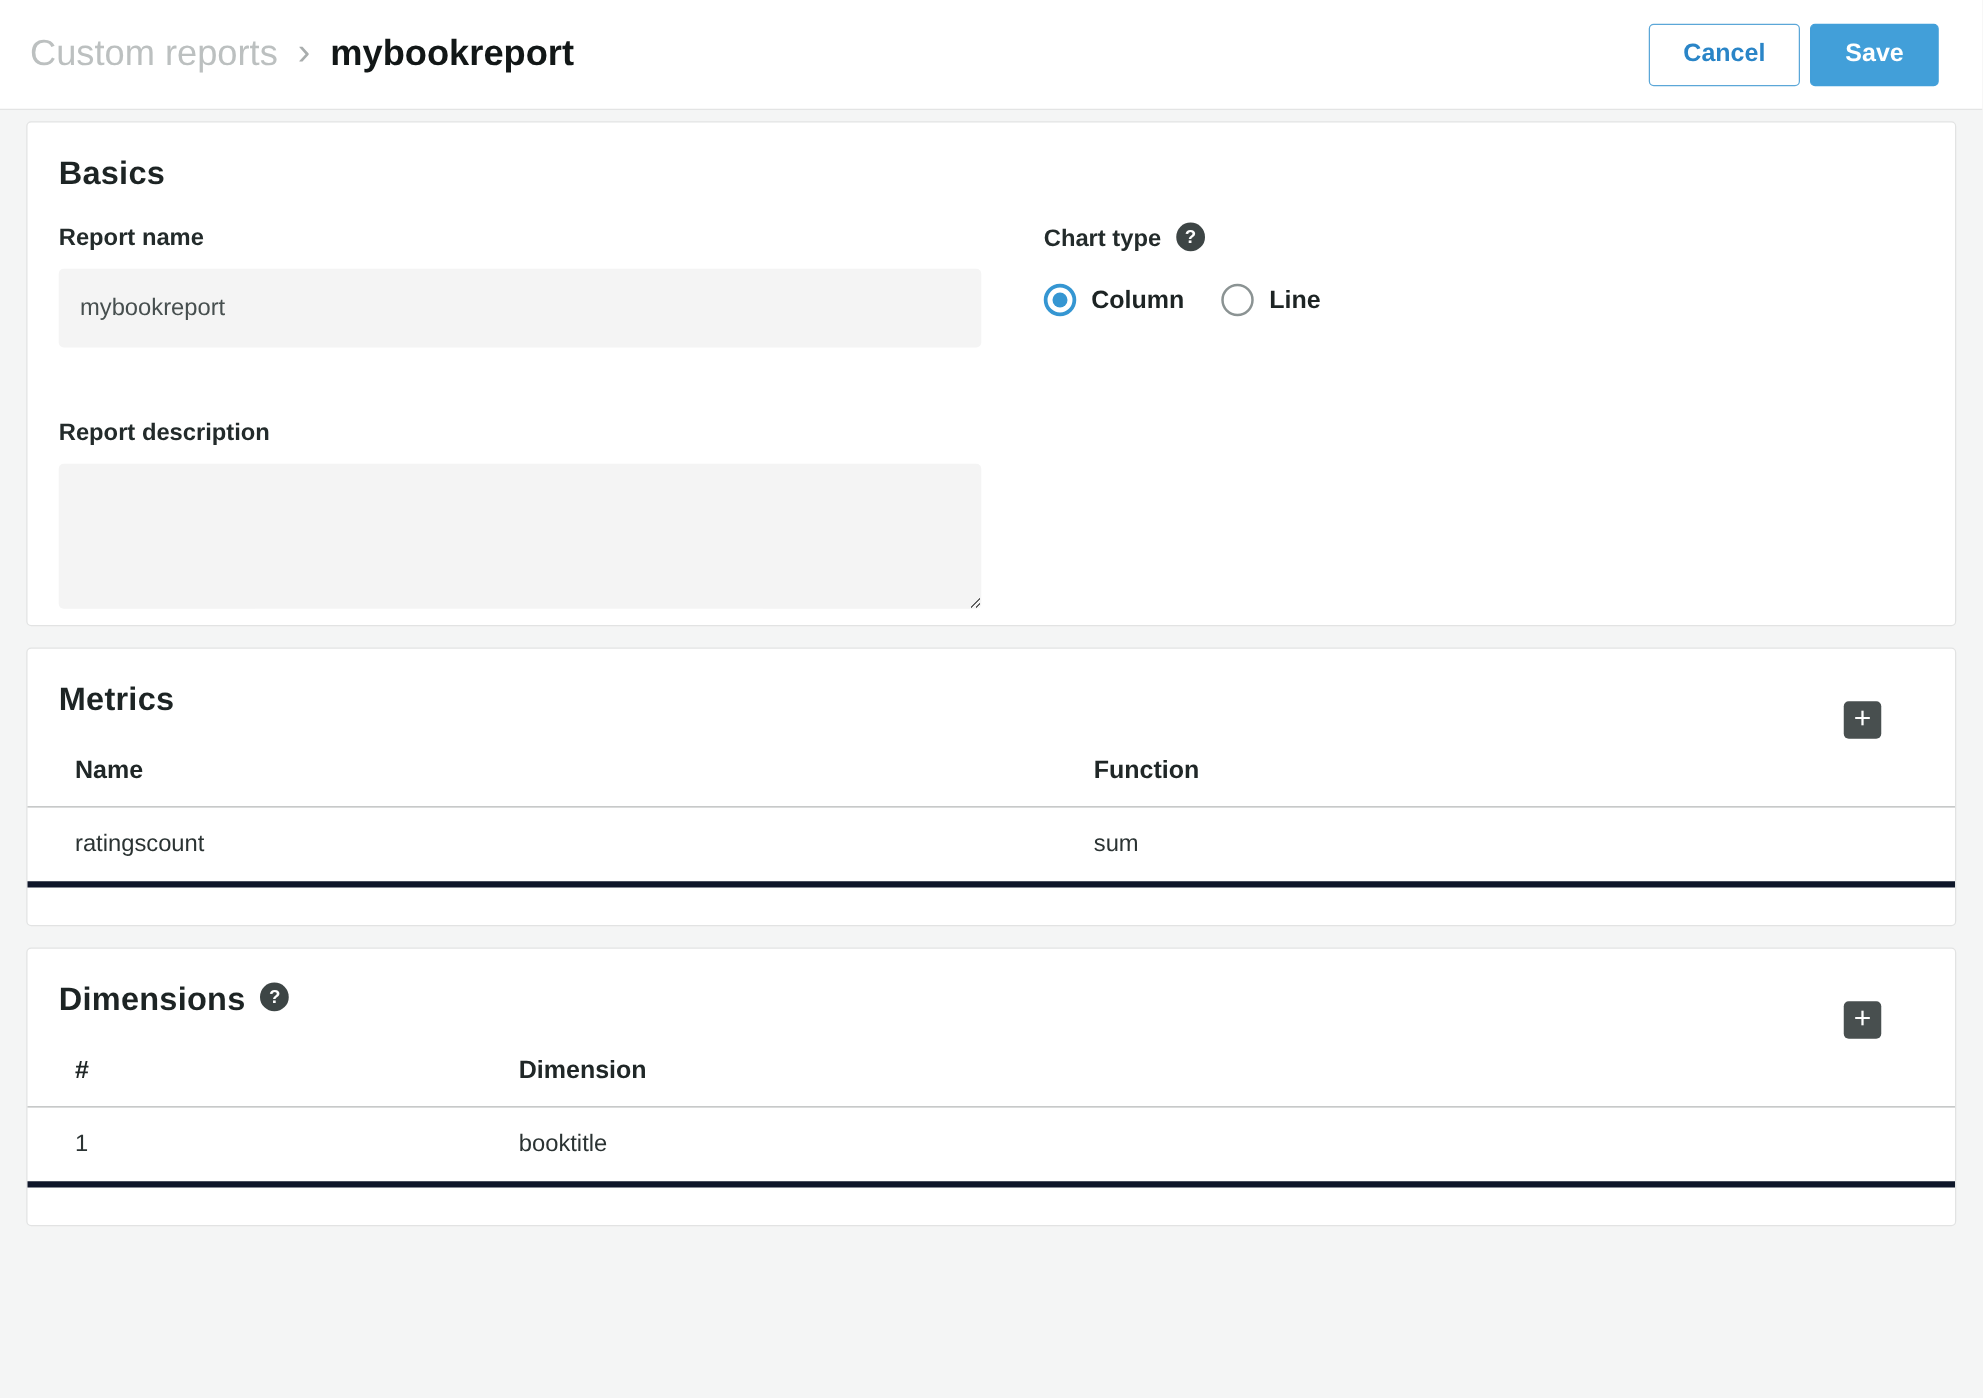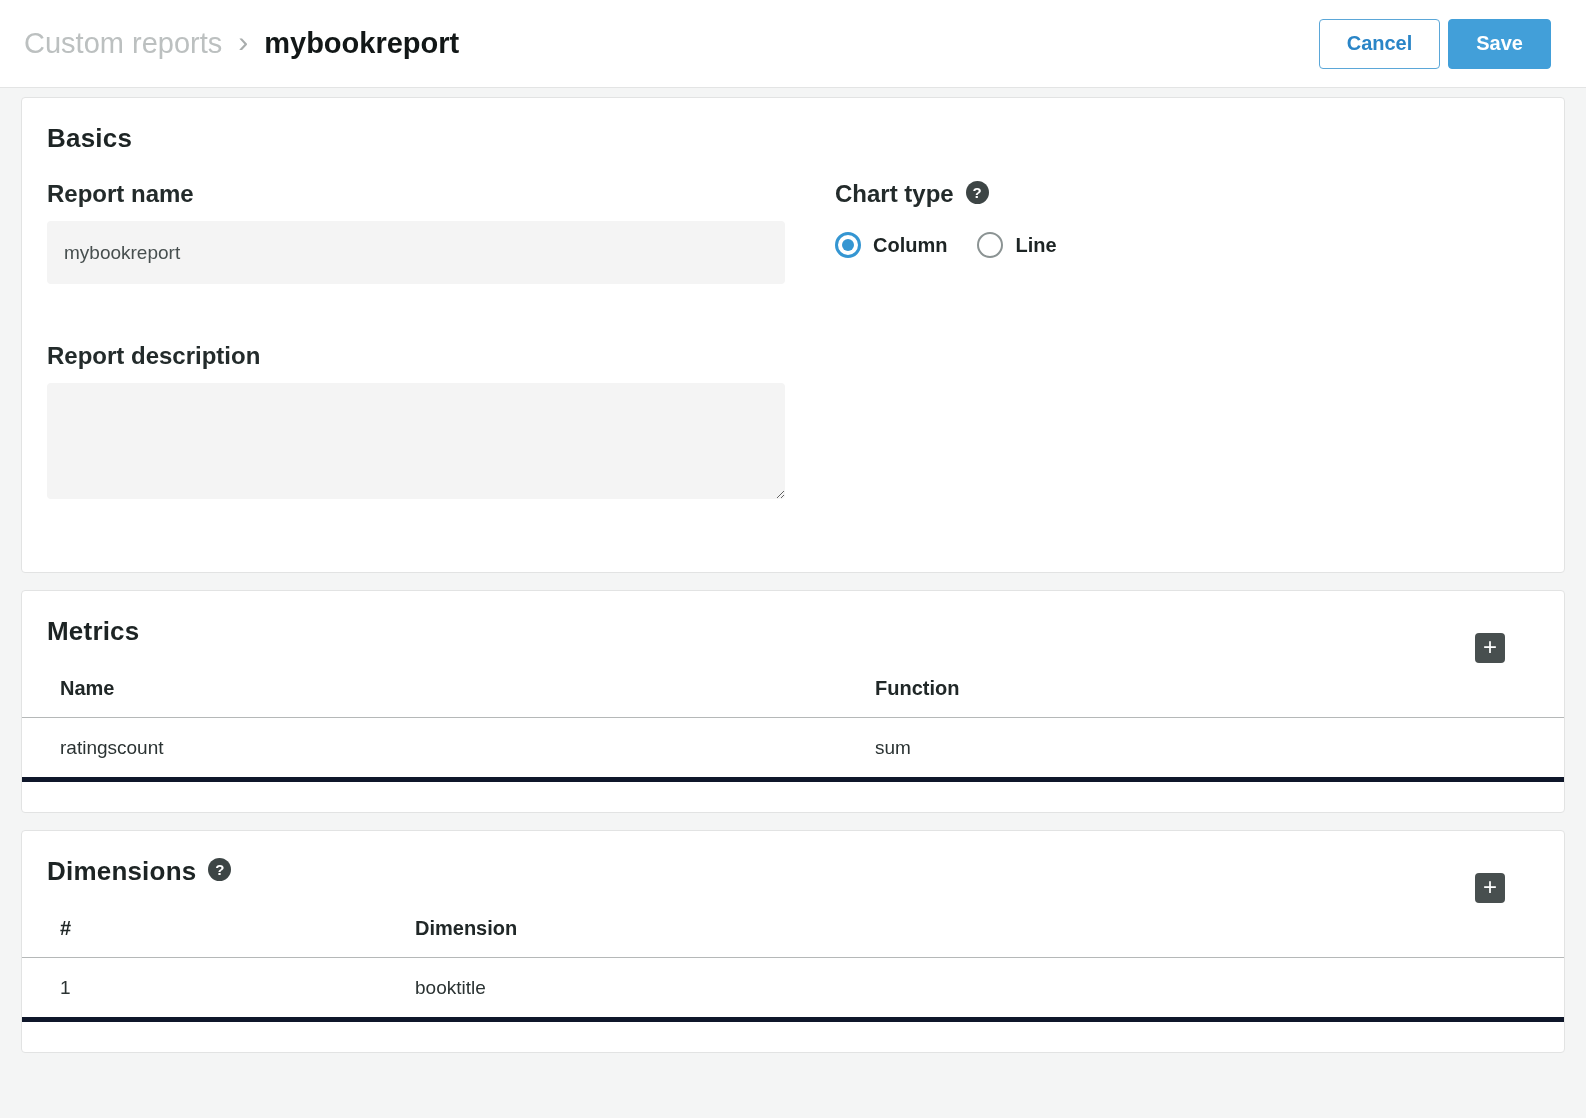--- a/index.html
+++ b/index.html
@@ -50,30 +50,30 @@
     margin-bottom: 17px;
   }
   .card-title {
     font-size: 26px;
     font-weight: 700;
     color: #1d2424;
     letter-spacing: 0.2px;
   }
 
   
-  .basics-card { padding: 25px 25px 40px 25px; height: 476px; }
+  .basics-card { padding: 25px 25px 40px 25px; height: 404px; }
   .basics-grid {
     display: grid;
     grid-template-columns: 738px 1fr;
     column-gap: 50px;
     margin-top: 26px;
   }
   .field-label {
     display: block;
-    font-size: 24px;
+    font-size: 19px;
     font-weight: 700;
     color: #232b2b;
     margin-bottom: 13px;
   }
   .text-input {
     width: 738px;
     height: 63px;
     background: #f4f4f4;
     border: none;
     border-radius: 4px;

